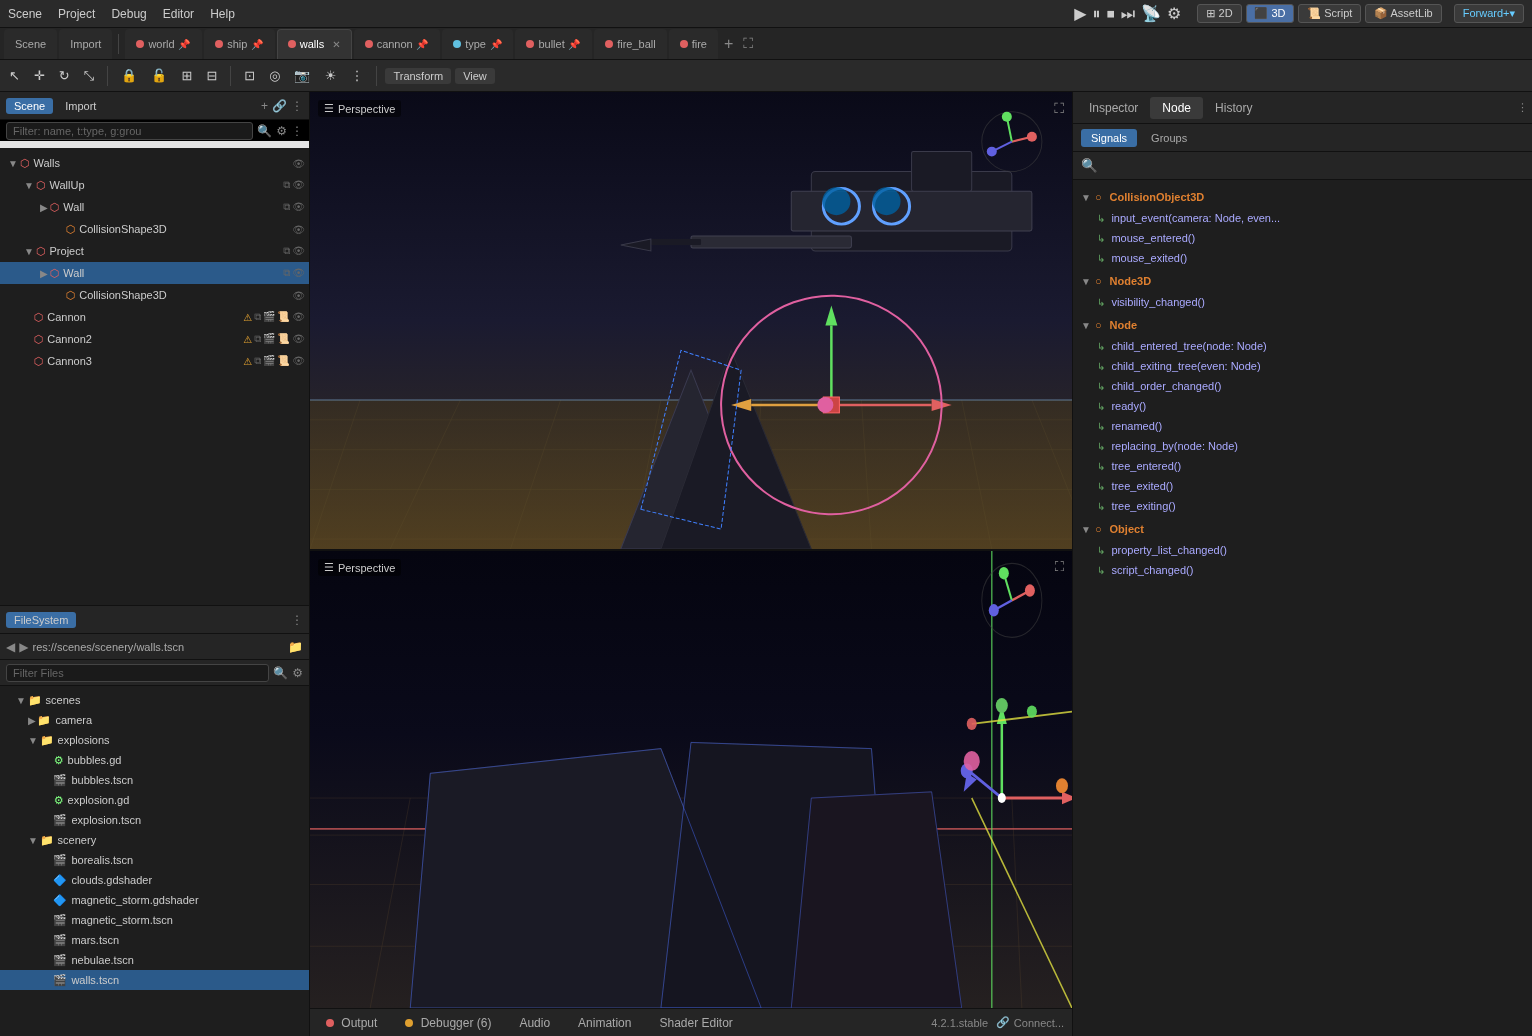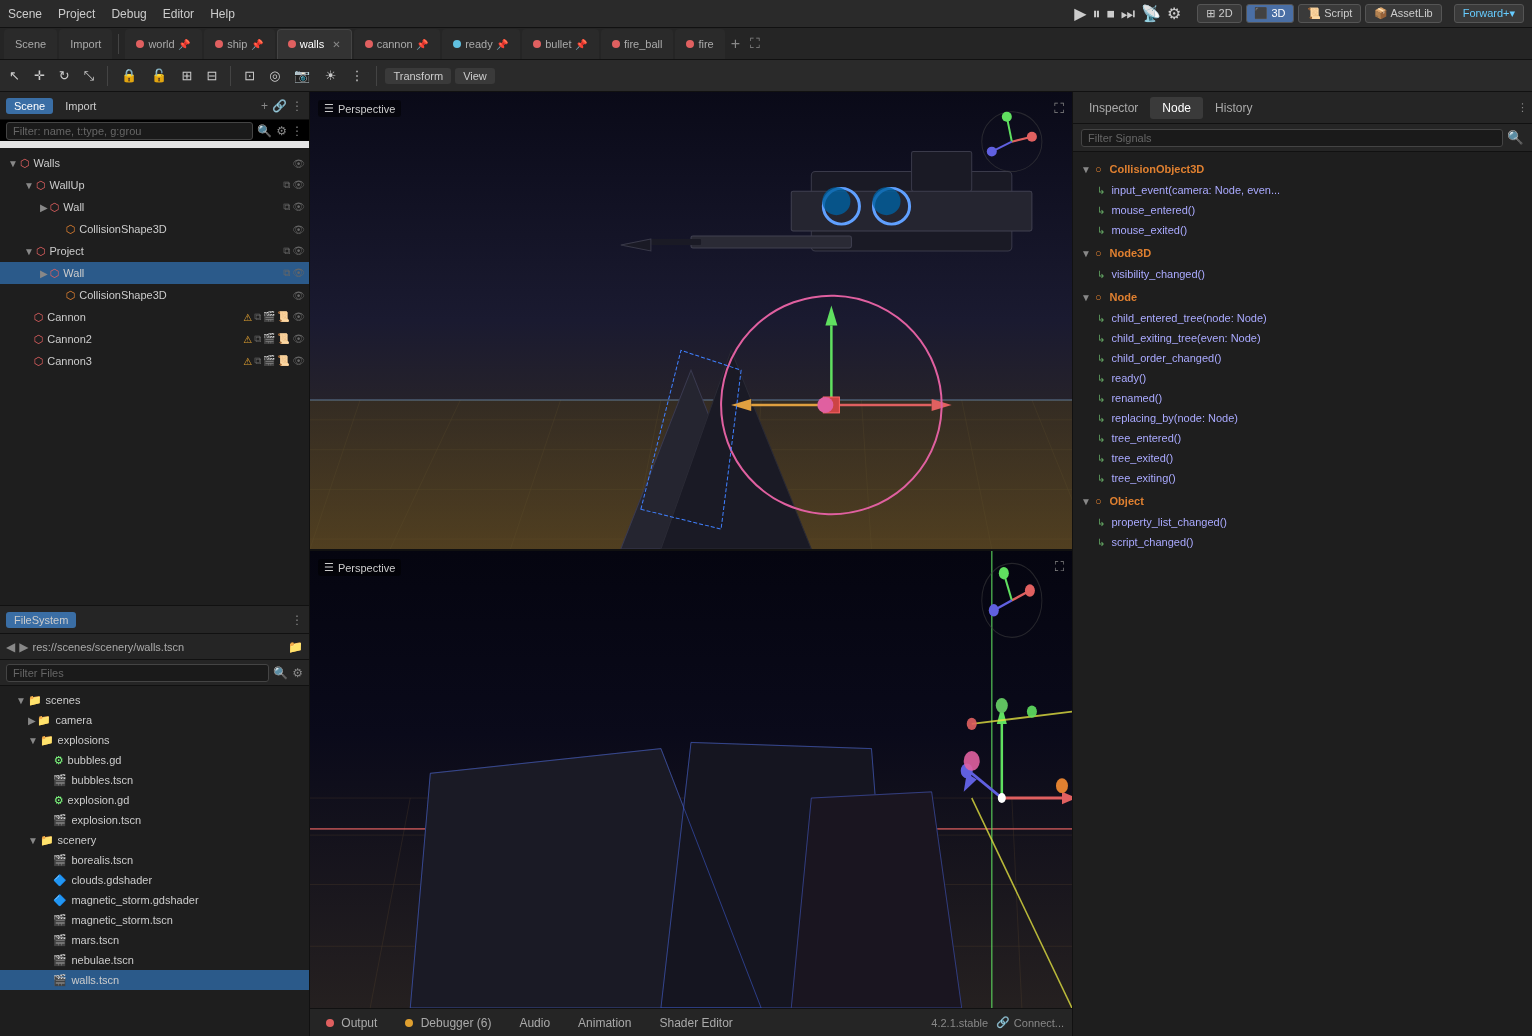--- a/index.html
+++ b/index.html
@@ -174,21 +174,21 @@
     <span>walls</span>
     <span class="close">✕</span>
   </div>
   <div class="tab">
     <span class="dot" style="background:#e06060;"></span>
     <span>cannon</span>
     <span style="font-size:10px;color:#888;">📌</span>
   </div>
   <div class="tab">
     <span class="dot" style="background:#60c0e0;"></span>
-    <span>ready</span>
+    <span>type</span>
     <span style="font-size:10px;color:#888;">📌</span>
   </div>
   <div class="tab">
     <span class="dot" style="background:#e06060;"></span>
     <span>bullet</span>
     <span style="font-size:10px;color:#888;">📌</span>
   </div>
   <div class="tab">
     <span class="dot" style="background:#e06060;"></span>
     <span>fire_ball</span>
@@ -691,23 +691,26 @@
 
     <div class="right-tabs">
       <span class="right-tab">Inspector</span>
       <span class="right-tab active">Node</span>
       <span class="right-tab">History</span>
       <div class="right-tab-actions">
         <button class="right-tab-btn">⋮</button>
       </div>
     </div>
 
+    <div class="signals-tabs">
+      <span class="signals-tab active">Signals</span>
+      <span class="signals-tab">Groups</span>
+    </div>
 
     <div class="signals-filter">
-      <input type="text" placeholder="Filter Signals" style="">
       <button style="background:none;border:none;color:#888;cursor:pointer;">🔍</button>
     </div>
 
     <div class="signals-list">
 
       <div class="signal-group">
         <div class="signal-group-header">
           <span class="arrow" style="color:#888;font-size:10px;">▼</span>
           <span style="color:#e08030;font-size:11px;margin-right:4px;">○</span>
           <span class="signal-group-name">CollisionObject3D</span>

